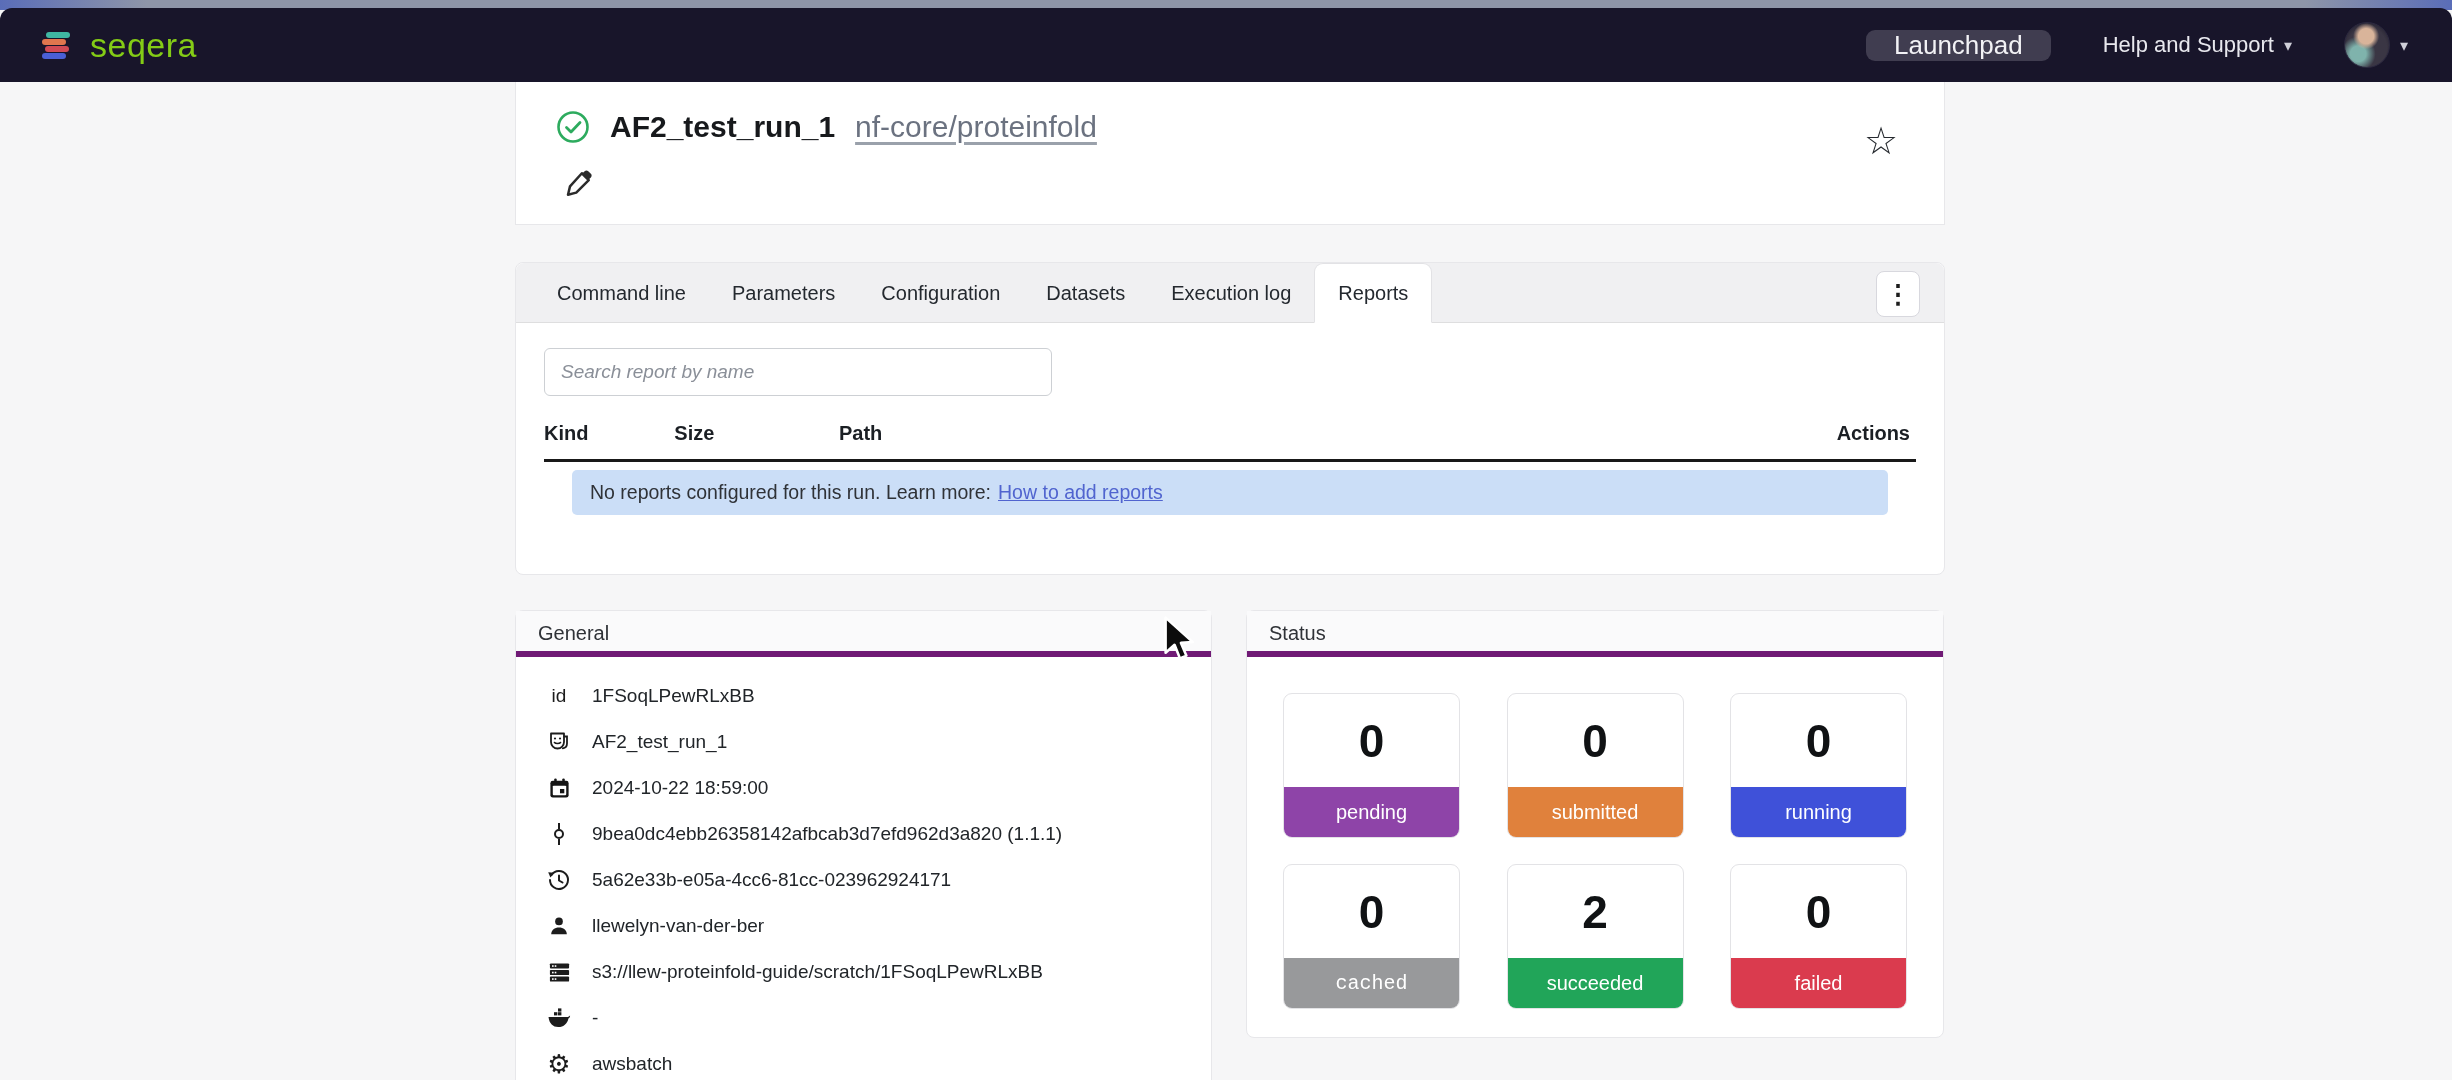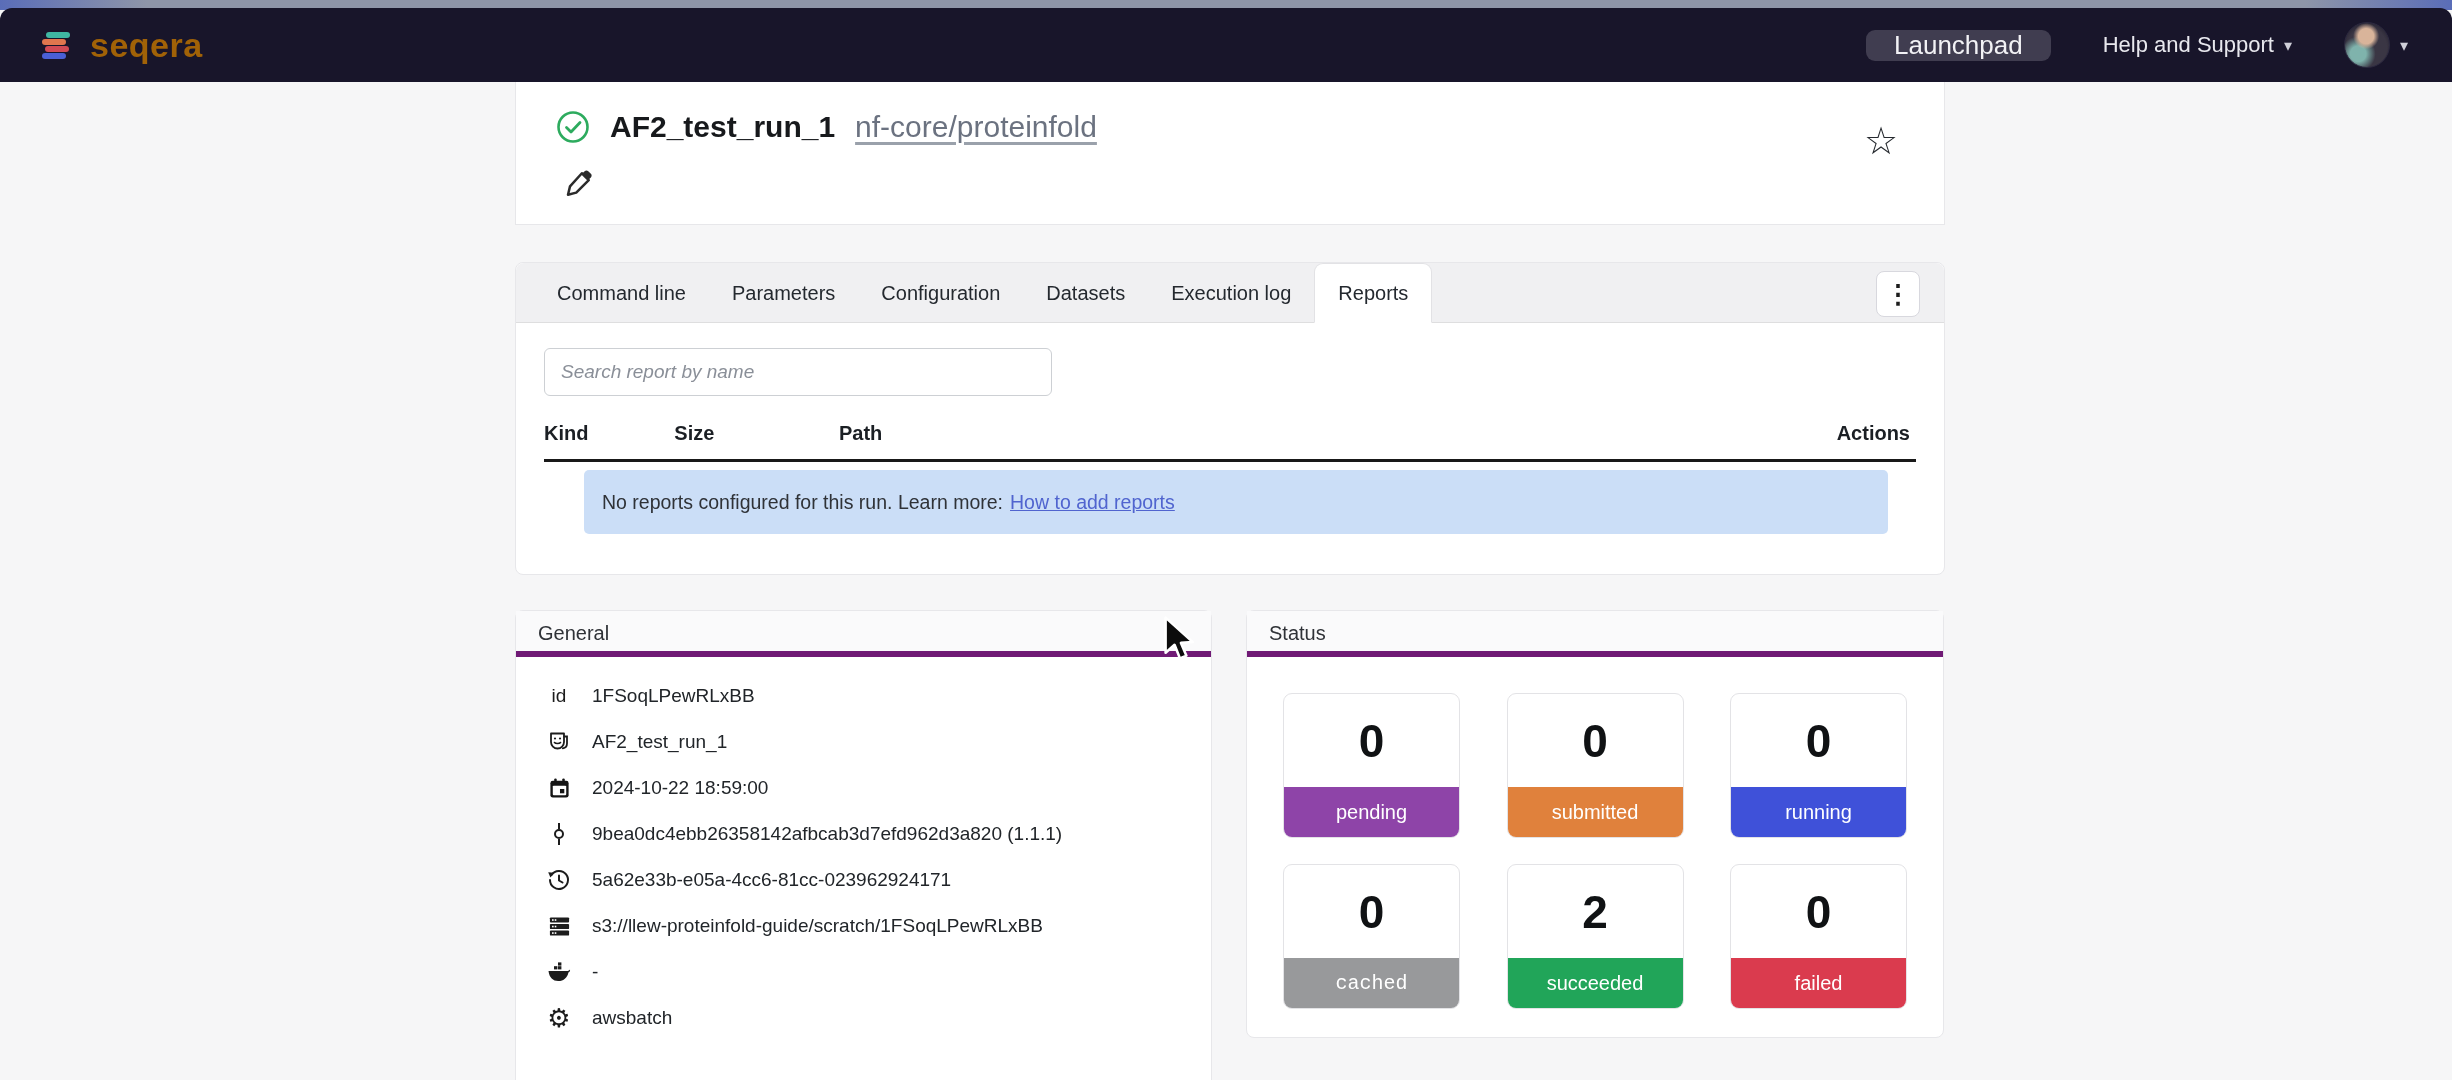--- a/index.html
+++ b/index.html
@@ -8,21 +8,21 @@
 
   
   .top-strip { position:absolute; top:0; left:0; width:100%; height:10px;
     background:linear-gradient(90deg,#5a6db8 0%, #8e95a8 6%, #8e95a8 94%, #5a6db8 100%); }
 
   
   .navbar { position:absolute; top:8px; left:0; width:100%; height:74px; background:#18152a;
     border-radius:12px 12px 0 0; display:flex; align-items:center; justify-content:space-between;
     padding:0 44px 0 36px; }
   .brand { display:flex; align-items:center; gap:14px; }
-  .brand-text { color:#a16207; font-size:34px; font-weight:700; letter-spacing:.5px; }
+  .brand-text { color:#84cc16; font-size:34px; font-weight:400; letter-spacing:.5px; }
   .nav-right { display:flex; align-items:center; gap:52px; }
   .launchpad-btn { background:#403d50; color:#f2f2f5; font-size:26px; padding:0 28px;
     border:none; border-radius:9px; cursor:pointer; }
   .help-menu { color:#e8e8ee; font-size:22px; display:flex; align-items:center; gap:10px; }
   .caret { font-size:16px; color:#cfcfd8; }
   .avatar-wrap { display:flex; align-items:center; gap:10px; }
   .avatar { width:46px; height:46px; border-radius:50%;
     background:
       radial-gradient(circle at 48% 30%, #d9b49a 0 20%, rgba(217,180,154,0) 34%),
       radial-gradient(circle at 30% 70%, #7fb3ac 0 18%, rgba(127,179,172,0) 40%),
@@ -62,21 +62,21 @@
 
   .report-table { margin:12px 28px 0 28px; }
   .thead { display:flex; align-items:center; height:54px; border-bottom:3px solid #191919;
     font-size:20px; font-weight:700; color:#1b1f24; }
   .th-name { width:39.5%; padding-left:16px; }
   .th-kind { width:9.5%; }
   .th-size { width:12%; }
   .th-path { width:31%; }
   .th-actions { flex:1; text-align:right; padding-right:6px; }
 
-  .alert { margin:8px 28px 0 40px; background:#cbdef7; border-radius:5px; height:64px;
+  .alert { margin:8px 28px 0 28px; background:#cbdef7; border-radius:5px; height:45px;
     display:flex; align-items:center; padding:6px 18px; font-size:19.5px; color:#2f3237; }
   .alert-link { color:#5064cf; text-decoration:underline; margin-left:7px; cursor:pointer; }
 
   
   .bottom { margin-top:35px; display:flex; gap:34px; align-items:flex-start; }
   .panel-header { height:46px; background:#fafafb; border-bottom:6px solid #701a75;
     padding:0 22px; line-height:45px; font-size:20px; color:#2f3237; }
   .general-card { width:697px; height:530px; border-radius:8px 8px 0 0; }
   .general-body { padding-top:16px; }
   .g-row { height:46px; display:flex; align-items:center; padding:0 28px; }
@@ -225,20 +225,29 @@
           <span class="g-icon">
             <svg width="24" height="24" viewBox="0 0 24 24">
               <path d="M4.5 7a9 9 0 1 1-1.5 5" fill="none" stroke="#1c1c1c" stroke-width="2" stroke-linecap="round"></path>
               <polygon points="1.2,4.2 7.4,4.8 3.4,9.6" fill="#1c1c1c"></polygon>
               <polyline points="12,7.5 12,12.5 15.5,14.5" fill="none" stroke="#1c1c1c" stroke-width="2" stroke-linecap="round" stroke-linejoin="round"></polyline>
             </svg>
           </span>
           <span class="g-val">5a62e33b-e05a-4cc6-81cc-023962924171</span>
         </div>
 
+        <div class="g-row">
+          <span class="g-icon">
+            <svg width="22" height="22" viewBox="0 0 24 24">
+              <circle cx="12" cy="7" r="4.2" fill="#1c1c1c"></circle>
+              <path d="M3.5 21c0-4.7 3.8-7.4 8.5-7.4s8.5 2.7 8.5 7.4z" fill="#1c1c1c"></path>
+            </svg>
+          </span>
+          <span class="g-val">llewelyn-van-der-ber</span>
+        </div>
 
         <div class="g-row">
           <span class="g-icon">
             <svg width="23" height="23" viewBox="0 0 24 24">
               <rect x="2" y="2.5" width="20" height="5.4" rx="1" fill="#1c1c1c"></rect>
               <rect x="2" y="9.3" width="20" height="5.4" rx="1" fill="#1c1c1c"></rect>
               <rect x="2" y="16.1" width="20" height="5.4" rx="1" fill="#1c1c1c"></rect>
               <rect x="4.2" y="4.4" width="1.7" height="1.7" fill="#fff"></rect>
                 <rect x="7" y="4.4" width="1.7" height="1.7" fill="#fff"></rect>
               <rect x="4.2" y="11.2" width="1.7" height="1.7" fill="#fff"></rect>

